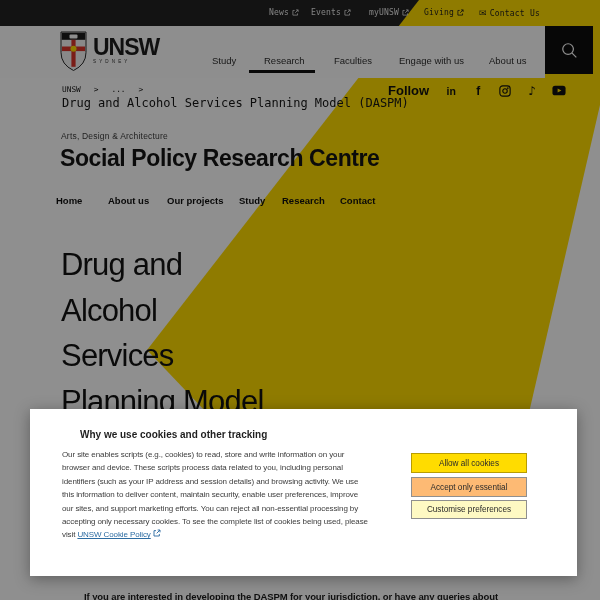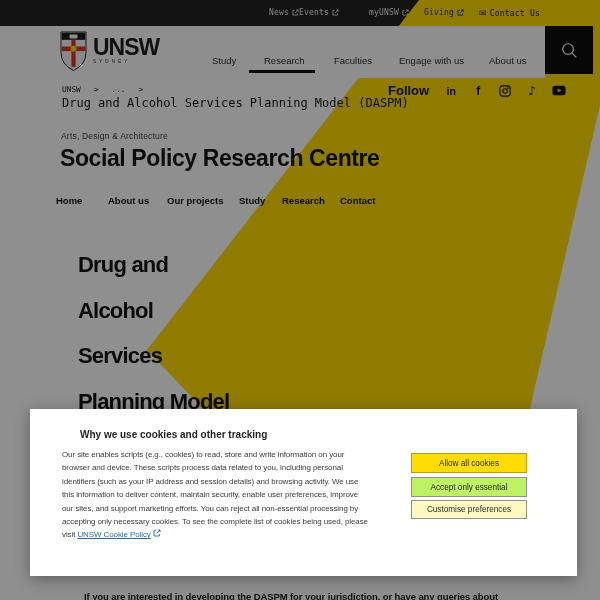--- a/index.html
+++ b/index.html
@@ -31,57 +31,57 @@
   .social{left:388px;top:83px;z-index:3;display:inline-flex;align-items:center;gap:13px;color:#101010;}
   .follow{font-size:13px;font-weight:600;margin-right:2px;}
   .sic{display:inline-flex;align-items:center;justify-content:center;width:14px;height:14px;cursor:pointer;}
   .sic-txt{font-weight:800;font-size:10.5px;line-height:14px;}
   
   .faculty{left:61px;top:131px;z-index:3;font-size:8.5px;color:#3d3d3d;letter-spacing:.2px;}
   .centre-title{left:60px;top:145px;z-index:3;font-size:23px;font-weight:700;
                 letter-spacing:-.4px;color:#141414;}
   .subnav-item{position:absolute;top:195px;z-index:3;font-size:9.5px;font-weight:700;color:#0f0f0f;cursor:pointer;}
   
-  .hero-title{left:61px;top:242px;z-index:3;font-size:22px;line-height:45.5px;font-weight:700;
-              letter-spacing:-.8px;color:#131313;white-space:pre-line;width:360px;margin-left:17px;}
+  .hero-title{left:61px;top:242px;z-index:3;font-size:31px;line-height:45.5px;font-weight:400;
+              letter-spacing:-.8px;color:#131313;white-space:pre-line;width:360px;}
   
   .below-text{left:84px;top:591px;z-index:3;font-size:9.5px;font-weight:700;color:#1c1c1c;
               white-space:nowrap;letter-spacing:-.1px;}
   
   .overlay{left:0;top:0;width:600px;height:600px;background:rgba(0,0,0,.44);z-index:5;}
   .modal{left:30px;top:409px;width:547px;height:167px;background:#ffffff;z-index:6;
          box-shadow:0 3px 14px rgba(0,0,0,.35);}
   .modal-title{left:50px;top:20px;font-size:10px;font-weight:700;color:#1f1f1f;}
   .modal-body{left:32px;top:39px;width:307px;font-size:8px;line-height:13.4px;color:#3c3c3c;
               letter-spacing:-.1px;}
   .cookie-link{color:#2d6ca2;text-decoration:underline;cursor:pointer;}
   .link-ext{color:#2d6ca2;}
   .cbtn{position:absolute;left:381px;width:116px;display:flex;align-items:center;justify-content:center;
         font-size:8.2px;color:#2a2a2a;box-sizing:border-box;cursor:pointer;}
   .cbtn-allow{top:44px;height:20px;background:#FFDC00;border:1px solid #b89c00;}
-  .cbtn-essential{top:68px;height:20px;background:#bef264;border:1px solid #8f8f8f;}
+  .cbtn-essential{top:68px;height:20px;background:#fdba74;border:1px solid #8f8f8f;}
   .cbtn-customise{top:91px;height:19px;background:#fef9c3;border:1px solid #8f8f8f;}
 </style>
 </head>
 <body>
 
 <div id="page">
 
   <div class="abs topbar"></div>
 
   <div class="abs goldband"></div>
 
   <span class="tb-item tb-light" style="left:269px">
     <span>News</span>
     <svg class="ext" viewBox="0 0 12 12">
         <path d="M4.5 2.5H1.5v8h8V7.5" fill="none" stroke="currentColor" stroke-width="1.4"></path>
         <path d="M7 1.5h3.5V5M10.5 1.5L5.5 6.5" fill="none" stroke="currentColor" stroke-width="1.4"></path>
       </svg>
   </span>
-  <span class="tb-item tb-light" style="left:299px">
+  <span class="tb-item tb-light" style="left:311px">
     <span>Events</span>
     <svg class="ext" viewBox="0 0 12 12">
         <path d="M4.5 2.5H1.5v8h8V7.5" fill="none" stroke="currentColor" stroke-width="1.4"></path>
         <path d="M7 1.5h3.5V5M10.5 1.5L5.5 6.5" fill="none" stroke="currentColor" stroke-width="1.4"></path>
       </svg>
   </span>
   <span class="tb-item tb-light" style="left:369px">
     <span>myUNSW</span>
     <svg class="ext" viewBox="0 0 12 12">
         <path d="M4.5 2.5H1.5v8h8V7.5" fill="none" stroke="currentColor" stroke-width="1.4"></path>

